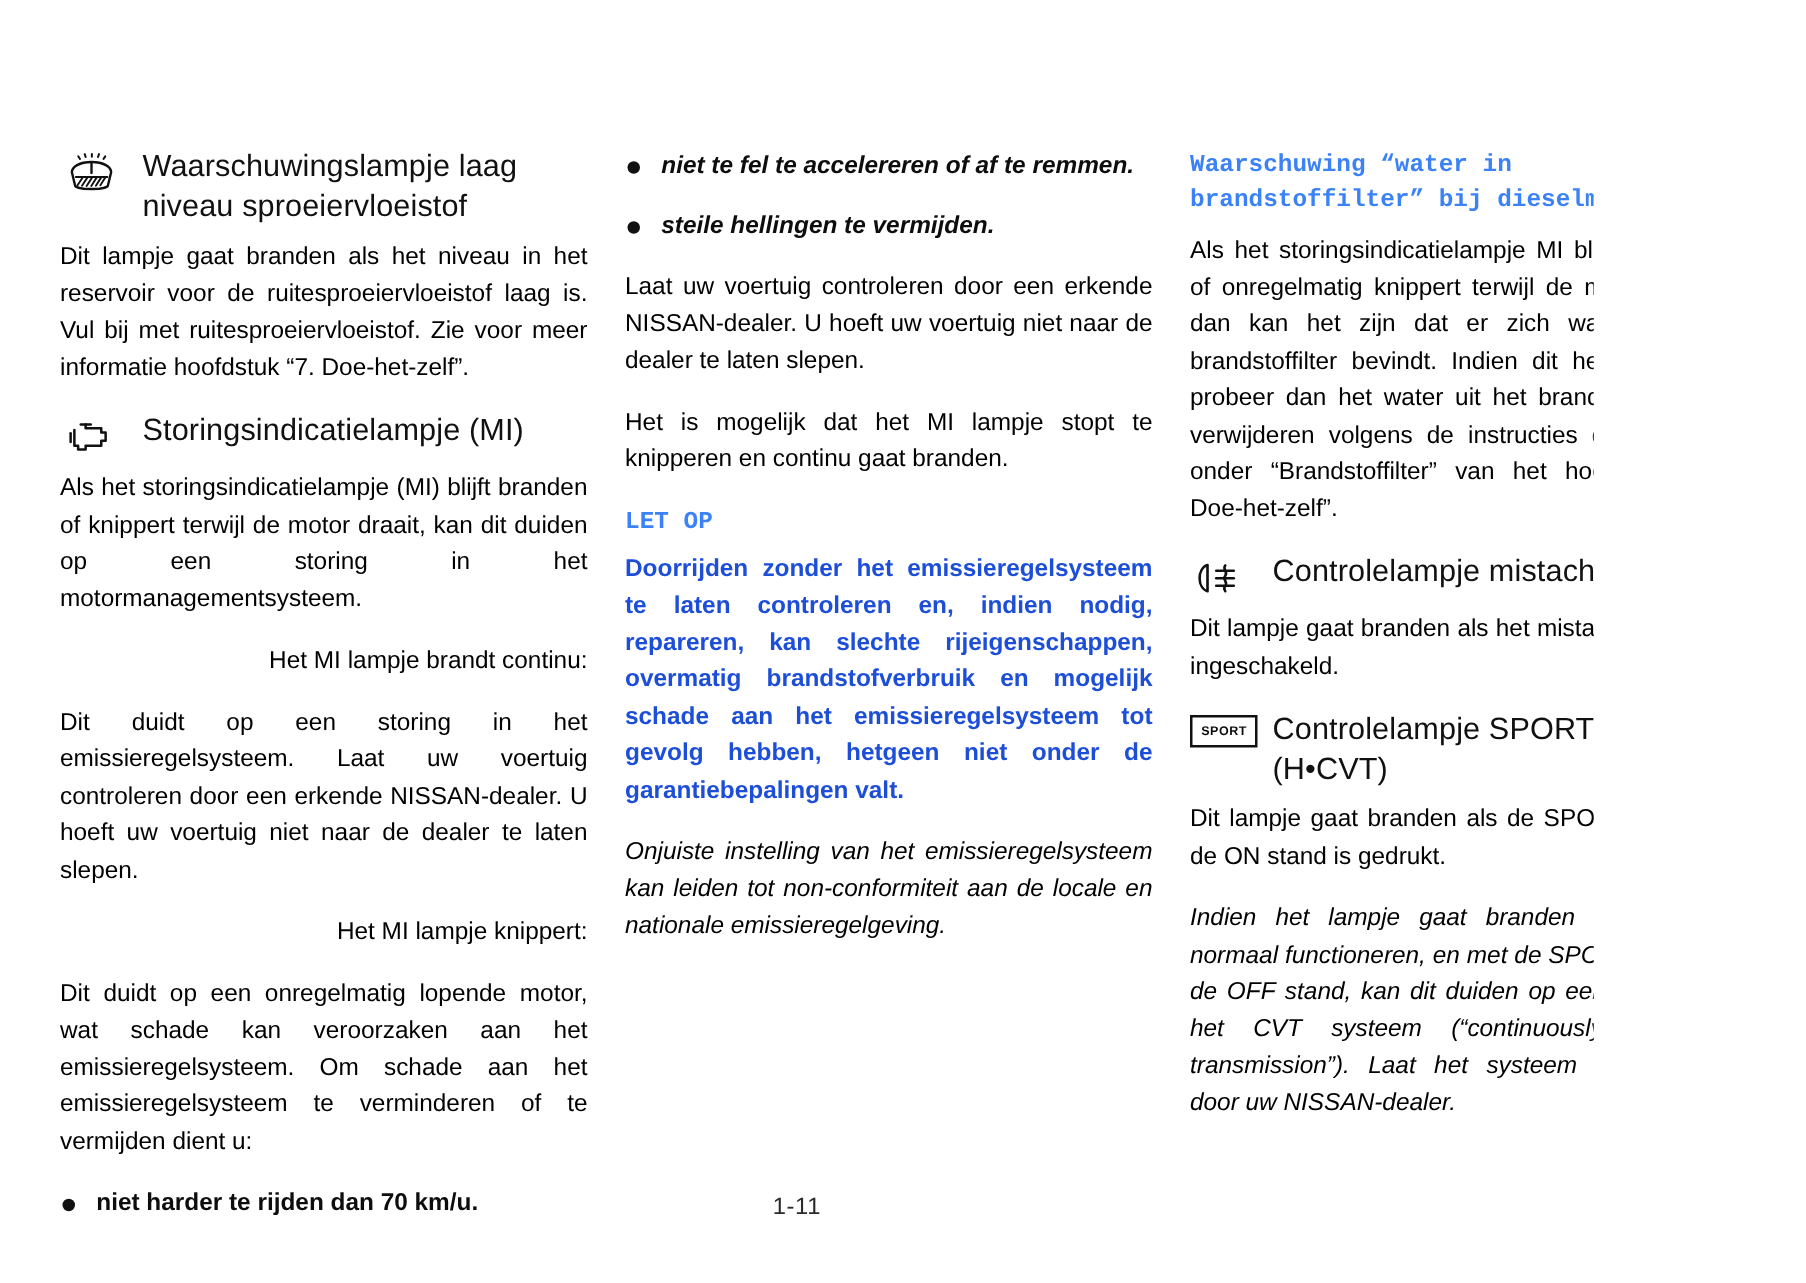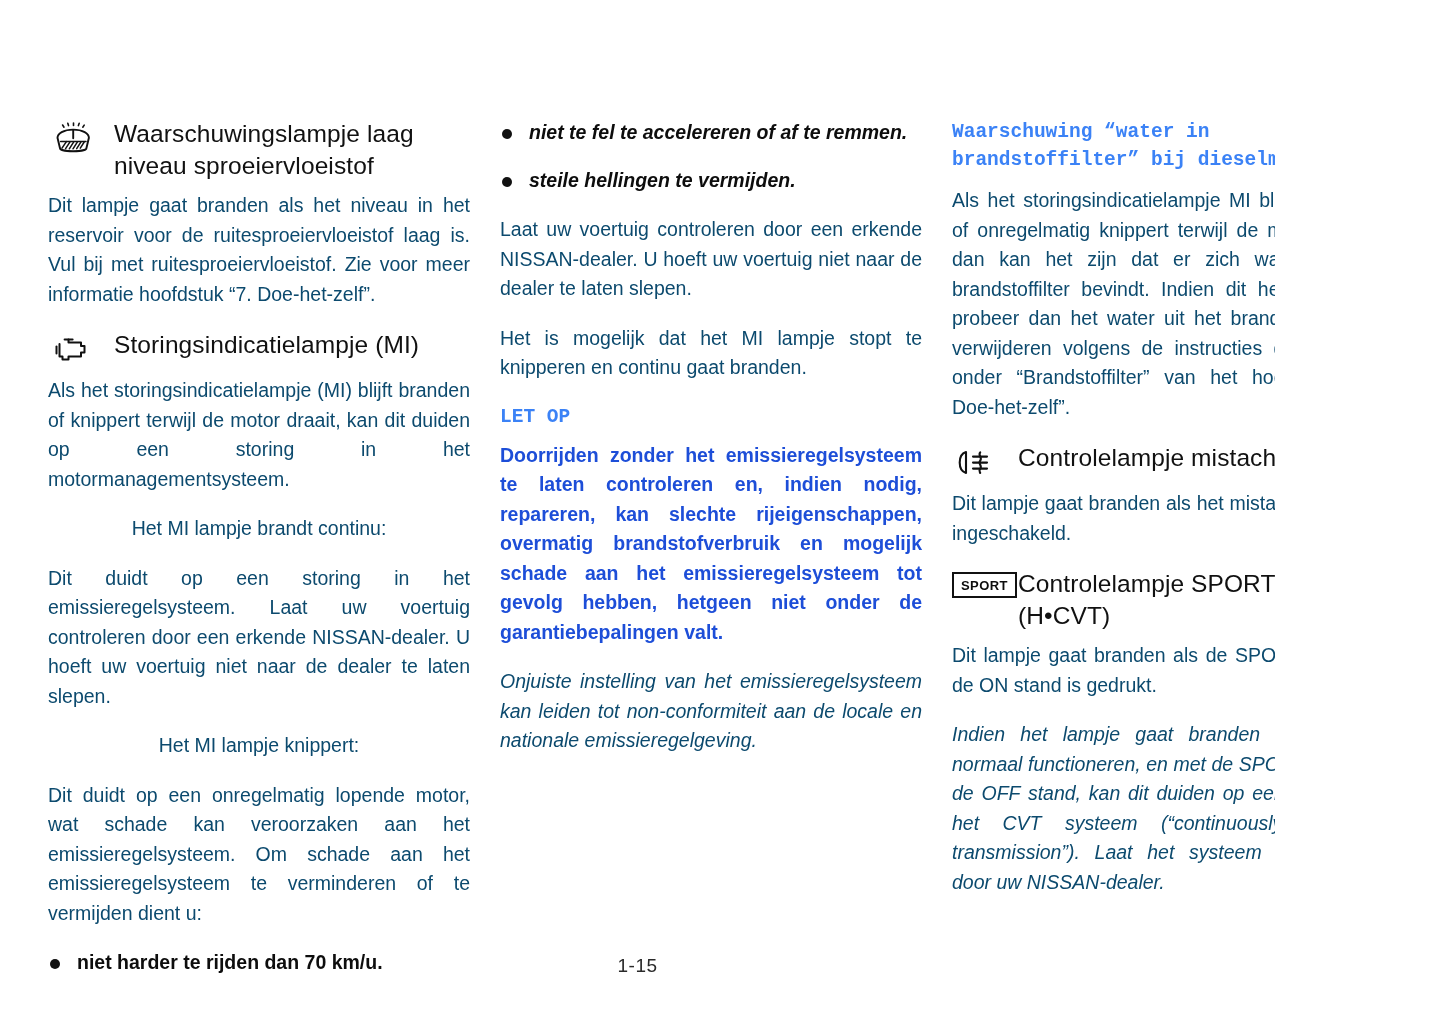--- a/index.html
+++ b/index.html
@@ -66,24 +66,24 @@
   }
   .subhead-tight { margin-bottom: 10px; }
 
   
   p.body {
     font-size: 19.5px;
     line-height: 29.5px;
     margin: 0 0 20px 0;
     text-align: justify;
     text-justify: inter-word;
-    color: #0c4a6e;
+    color: #000000;
     hyphens: none;
   }
-  p.body.left { text-align: center; }
+  p.body.left { text-align: right; }
   p.body.last { margin-bottom: 0; font-style: italic; }
 
   p.body.bold {
     font-weight: bold;
     color: #1d4ed8;
   }
 
   
   ul.bullets {
     list-style: none;
@@ -111,21 +111,21 @@
     border-radius: 50%;
     background: #111;
   }
   .bullet-block { margin-bottom: 22px; font-style: italic; }
 
   
   .sport-badge {
     display: inline-block;
     border: 2px solid #111;
     padding: 4px 7px 3px 7px;
-    font-size: 13px;
+    font-size: 10px;
     font-weight: bold;
     letter-spacing: 0.4px;
     line-height: 15px;
     color: #0d0d0d;
     background: #fff;
   }
 
   
   .page-number {
     position: absolute;
@@ -255,15 +255,15 @@
         <h2 class="heading-text">Controlelampje SPORT (H•CVT)</h2>
       </div>
 
       <p class="body">Dit lampje gaat branden als de SPORT knop in de ON stand is gedrukt.</p>
       <p class="body last">Indien het lampje gaat branden tijdens het normaal functioneren, en met de SPORT knop in de OFF stand, kan dit duiden op een storing in het CVT systeem (“continuously variable transmission”). Laat het systeem controleren door uw NISSAN-dealer.</p>
 
     </div>
 
   </div>
 
-  <div class="page-number">1-15</div>
+  <div class="page-number">1-11</div>
 
 </div>
 
 </body></html>

